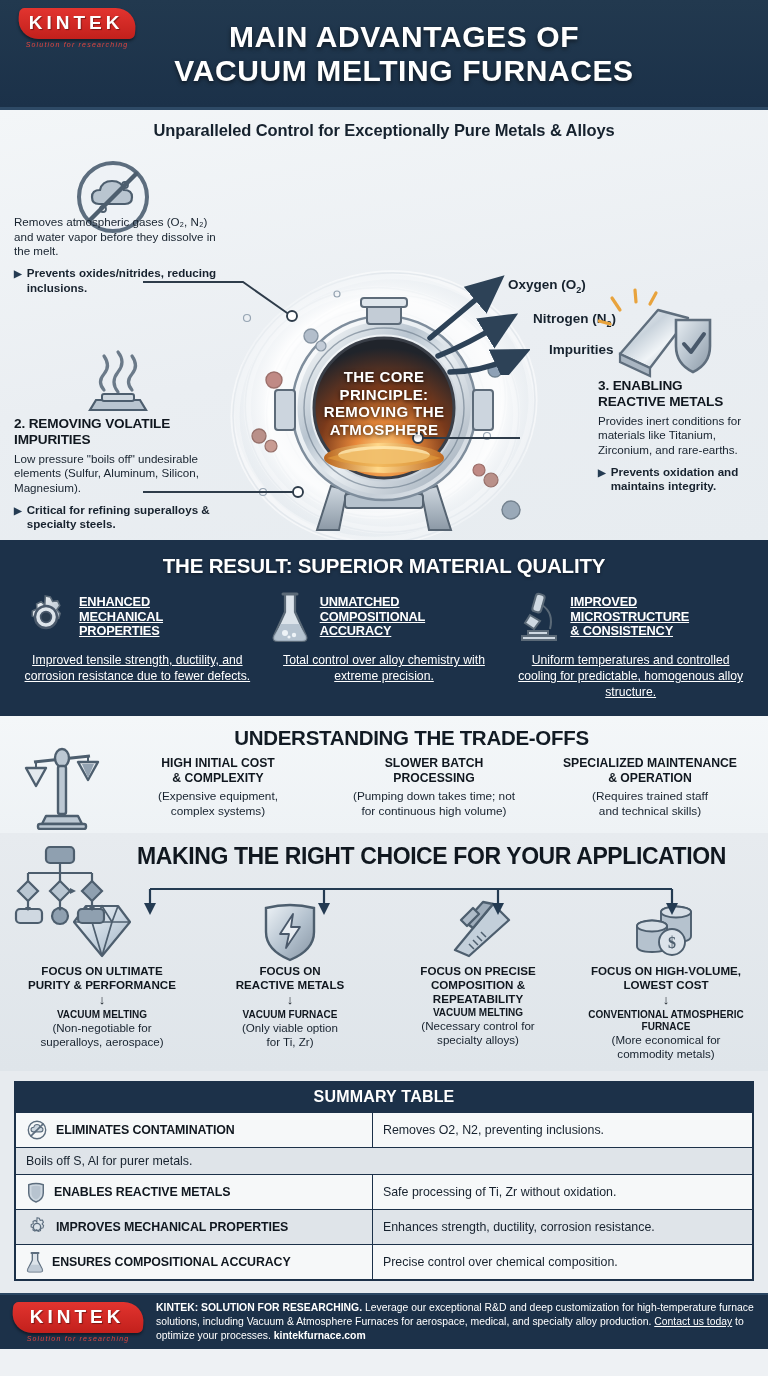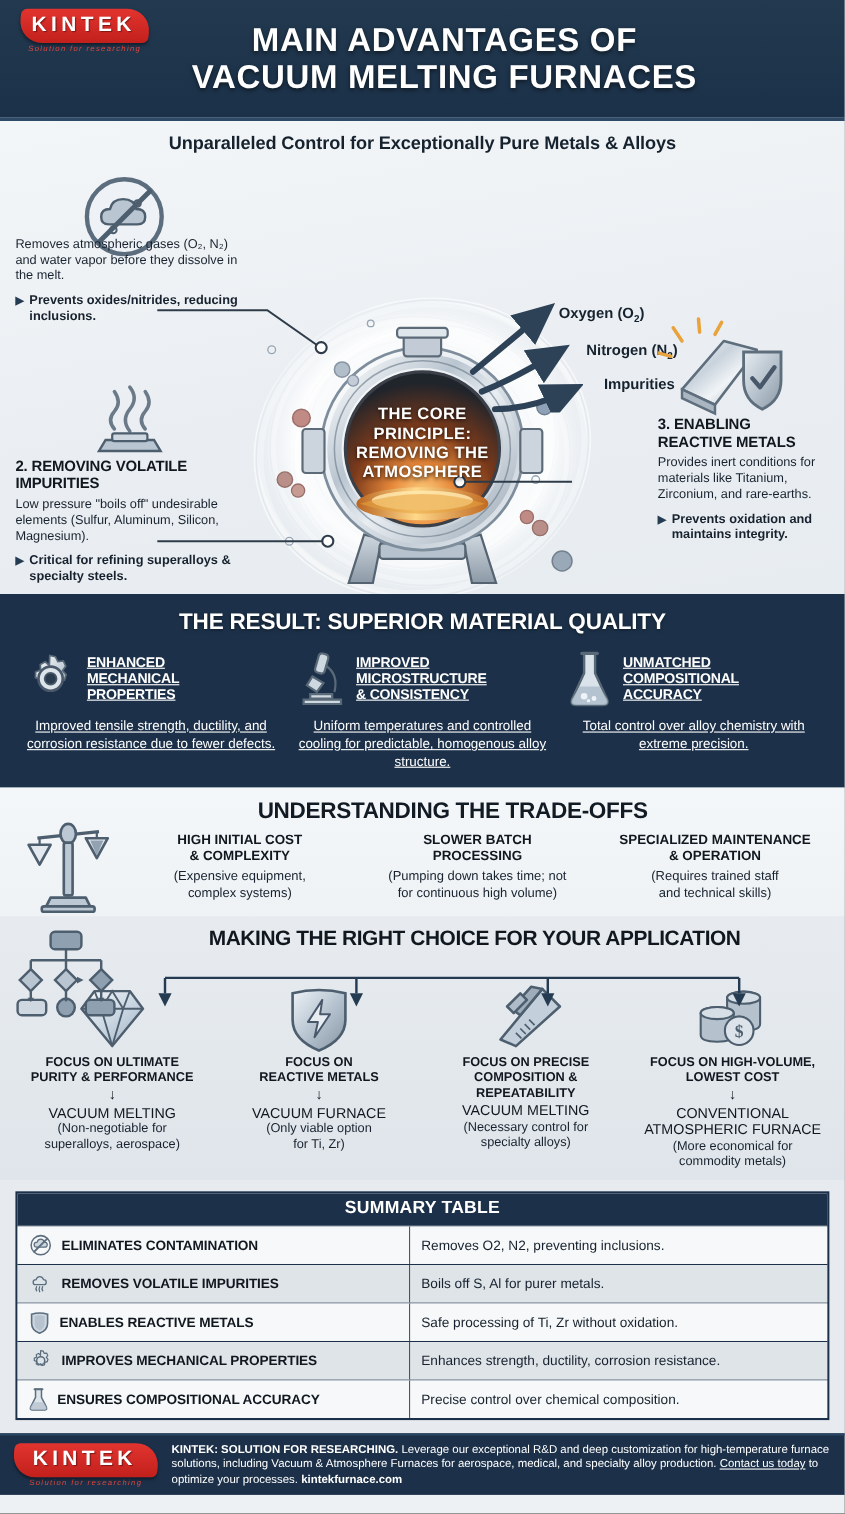--- a/index.html
+++ b/index.html
@@ -112,30 +112,30 @@
   .tocol .toh { font-size:12.2px; font-weight:bold; color:#10171f; line-height:1.22; text-transform:uppercase; }
   .tocol .tod { font-size:11.8px; color:#17222e; line-height:1.25; margin-top:3px; }
   .scale-icon { position:absolute; left:24px; top:22px; }
 
   
   .choice {
     background:linear-gradient(180deg,#e7ebef 0%,#dfe5ea 100%);
     padding:10px 0 10px; position:relative;
   }
   .choice h2 {
-    text-align:center; font-size:19px; font-weight:bold; color:#10171f;
+    text-align:center; font-size:23px; font-weight:bold; color:#10171f;
     letter-spacing:-0.4px; padding-left:95px;
   }
   .flow-icon { position:absolute; left:14px; top:12px; }
   .ch-cols { display:flex; padding:0 8px; margin-top:4px; }
   .chcol { flex:1; text-align:center; padding:0 4px; }
   .chcol .ic { height:62px; display:flex; align-items:center; justify-content:center; }
   .chcol .cfoc { font-size:11.6px; font-weight:bold; color:#10171f; line-height:1.25; text-transform:uppercase; margin-top:2px; }
   .chcol .carr { font-size:13px; color:#10171f; line-height:1.1; margin:1px 0; }
-  .chcol .cans { font-size:13px; font-weight:normal; color:#10171f; line-height:1.2; text-transform:uppercase; }
+  .chcol .cans { font-size:10px; font-weight:bold; color:#10171f; line-height:1.2; text-transform:uppercase; }
   .chcol .cnote { font-size:11.6px; color:#17222e; line-height:1.22; }
   .branch-svg { position:absolute; left:0; top:52px; }
 
   
   .summary-wrap { padding:10px 14px 12px; background:#e7ebef; }
   .summary { border:2px solid #1c3149; background:#fff; }
   .sum-head {
     background:#1c3149; color:#fff; text-align:center; font-weight:bold;
     font-size:16px; padding:5px 0 6px; letter-spacing:.2px;
   }
@@ -420,55 +420,55 @@
             <span>ENHANCED</span><br>
             <span>MECHANICAL</span><br>
             <span>PROPERTIES</span>
           </div>
         </div>
         <div class="rdesc">Improved tensile strength, ductility, and corrosion resistance due to fewer defects.</div>
       </div>
 
       <div class="rcol">
         <div class="rhead">
+          <svg width="44" height="54" viewBox="0 0 44 54">
+            <path d="M17 4 L27 4 L27 22 L38 46 Q40 51 34 51 L10 51 Q4 51 6 46 L17 22 Z" fill="#dbe3ea" stroke="#5a6977" stroke-width="2.2"></path>
+            <path d="M13 34 L31 34 L38 46 Q40 51 34 51 L10 51 Q4 51 6 46 Z" fill="#aebdcb" opacity=".85"></path>
+            <circle cx="17" cy="43" r="3" fill="#eef3f7"></circle>
+              <circle cx="26" cy="45" r="2.2" fill="#eef3f7"></circle>
+            <circle cx="21" cy="47" r="1.6" fill="#eef3f7"></circle>
+            <line x1="15" y1="4" x2="29" y2="4" stroke="#5a6977" stroke-width="3" stroke-linecap="round"></line>
+          </svg>
+          <div class="rtitle">
+            <span>UNMATCHED</span><br>
+            <span>COMPOSITIONAL</span><br>
+            <span>ACCURACY</span>
+          </div>
+        </div>
+        <div class="rdesc">Total control over alloy chemistry with extreme precision.</div>
+      </div>
+
+      <div class="rcol">
+        <div class="rhead">
           <svg width="48" height="52" viewBox="0 0 48 52">
             <g stroke="#5a6977" stroke-width="2" fill="#ced8e1">
               <rect x="20" y="3" width="9" height="18" rx="3" transform="rotate(16 24 12)"></rect>
               <path d="M16 24 L26 30 L20 38 L11 32 Z"></path>
               <path d="M14 40 L34 40 L34 44 L14 44 Z"></path>
               <path d="M8 45 L42 45 L42 49 L8 49 Z"></path>
               <path d="M28 14 Q40 22 36 38" fill="none"></path>
             </g>
           </svg>
           <div class="rtitle">
             <span>IMPROVED</span><br>
             <span>MICROSTRUCTURE</span><br>
             <span>&amp; CONSISTENCY</span>
           </div>
         </div>
         <div class="rdesc">Uniform temperatures and controlled cooling for predictable, homogenous alloy structure.</div>
-      </div>
-
-      <div class="rcol">
-        <div class="rhead">
-          <svg width="44" height="54" viewBox="0 0 44 54">
-            <path d="M17 4 L27 4 L27 22 L38 46 Q40 51 34 51 L10 51 Q4 51 6 46 L17 22 Z" fill="#dbe3ea" stroke="#5a6977" stroke-width="2.2"></path>
-            <path d="M13 34 L31 34 L38 46 Q40 51 34 51 L10 51 Q4 51 6 46 Z" fill="#aebdcb" opacity=".85"></path>
-            <circle cx="17" cy="43" r="3" fill="#eef3f7"></circle>
-              <circle cx="26" cy="45" r="2.2" fill="#eef3f7"></circle>
-            <circle cx="21" cy="47" r="1.6" fill="#eef3f7"></circle>
-            <line x1="15" y1="4" x2="29" y2="4" stroke="#5a6977" stroke-width="3" stroke-linecap="round"></line>
-          </svg>
-          <div class="rtitle">
-            <span>UNMATCHED</span><br>
-            <span>COMPOSITIONAL</span><br>
-            <span>ACCURACY</span>
-          </div>
-        </div>
-        <div class="rdesc">Total control over alloy chemistry with extreme precision.</div>
       </div>
 
     </div>
   </div>
 
   <div class="tradeoffs">
     <svg class="scale-icon" width="76" height="92" viewBox="0 0 76 92">
       <g stroke="#4d5e6e" stroke-width="2.4" fill="#bcc8d3" stroke-linejoin="round">
         <path d="M10 24 L66 18" fill="none" stroke-width="3"></path>
         <ellipse cx="38" cy="20" rx="7" ry="9"></ellipse>
@@ -689,31 +689,20 @@
             <circle cx="12" cy="12" r="9.5" fill="none" stroke="#5c6d7e" stroke-width="1.5"></circle>
             <path d="M8 14 Q5.5 14 5.5 11.5 Q5.5 9 8.5 9 Q9.2 6 12 6 Q15 6 15.6 9 Q18.5 9 18.5 11.5 Q18.5 14 16 14 Z" fill="#cdd7e0" stroke="#5c6d7e" stroke-width="1.2"></path>
             <line x1="5" y1="19" x2="19" y2="5" stroke="#5c6d7e" stroke-width="1.8"></line>
           </svg>
           <span class="slab">ELIMINATES CONTAMINATION</span>
         </div>
         <div class="sright">Removes O2, N2, preventing inclusions.</div>
       </div>
 
       <div class="srow alt">
-        <div class="sleft">
-          <svg width="22" height="22" viewBox="0 0 24 24" class="ico">
-            <path d="M7 13 Q4.5 13 4.5 10.5 Q4.5 8 7.5 8 Q8.2 5 11 5 Q14 5 14.8 8 Q17.5 8 17.5 10.5 Q17.5 13 15 13 Z" fill="#dde4ea" stroke="#5c6d7e" stroke-width="1.3"></path>
-            <g fill="none" stroke="#5c6d7e" stroke-width="1.3" stroke-linecap="round">
-              <path d="M8 15 Q6.5 17 8 19"></path>
-                <path d="M11 15 Q9.5 17.5 11 20"></path>
-                <path d="M14 15 Q12.5 17 14 19"></path>
-            </g>
-          </svg>
-          <span class="slab">REMOVES VOLATILE IMPURITIES</span>
-        </div>
         <div class="sright">Boils off S, Al for purer metals.</div>
       </div>
 
       <div class="srow">
         <div class="sleft">
           <svg width="20" height="22" viewBox="0 0 22 24" class="ico">
             <path d="M3 4 Q11 1.5 19 4 L19 13 Q19 20 11 23 Q3 20 3 13 Z" fill="#cdd7e0" stroke="#5c6d7e" stroke-width="1.6"></path>
             <path d="M6 6 Q11 4.3 16 6 L16 13 Q16 18 11 20.2 Q6 18 6 13 Z" fill="#aebbc8" opacity=".7"></path>
           </svg>
           <span class="slab">ENABLES REACTIVE METALS</span>

